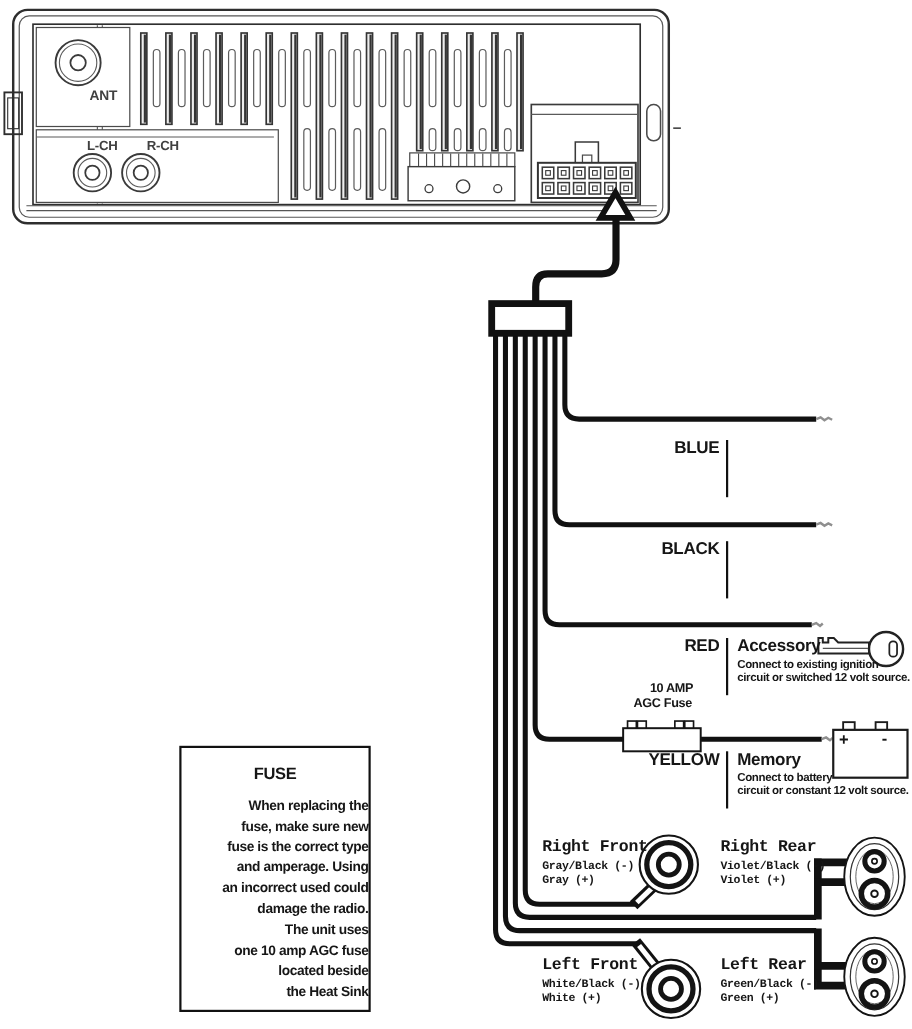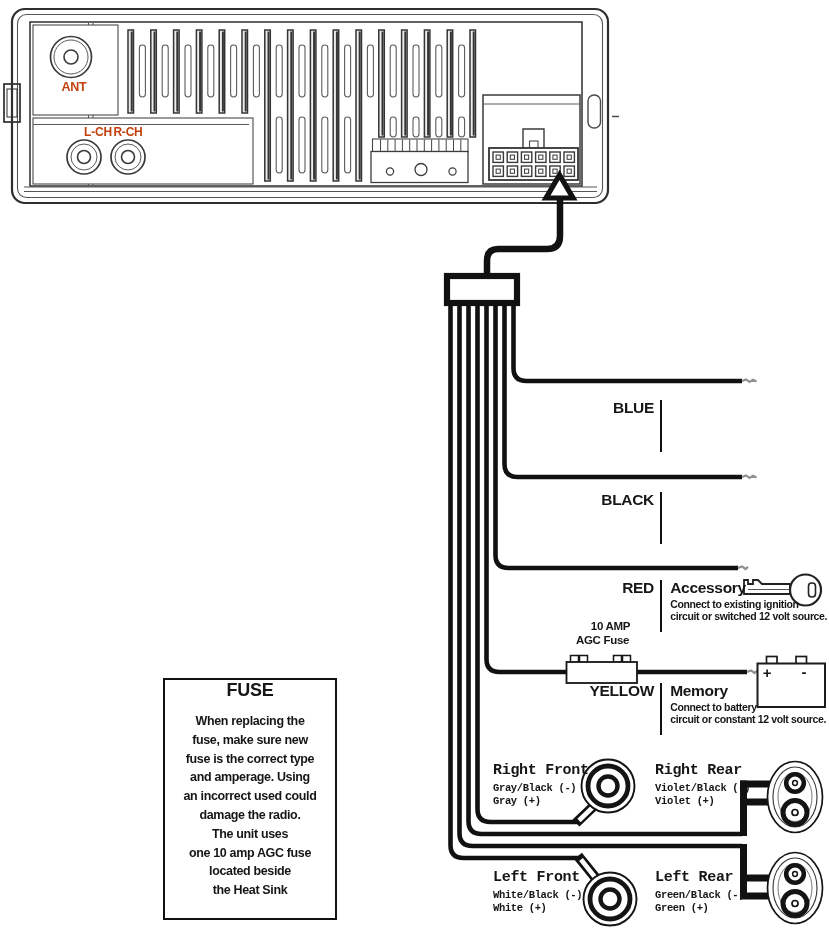--- a/index.html
+++ b/index.html
@@ -1,41 +1,41 @@
 <!DOCTYPE html>
 <html><head>
 <meta charset="utf-8">
 <style>
   html,body{margin:0;padding:0;background:#fff;}
   .stage{position:relative;width:829px;height:935px;background:#fff;overflow:hidden;
          font-family:"Liberation Sans",sans-serif;color:#161616;}
   .stage svg{position:absolute;left:0;top:0;}
   .t{position:absolute;font-weight:700;letter-spacing:-0.2px;white-space:nowrap;}
-  .engraved{color:#c2410c;}
+  .engraved{color:#404040;margin-left:20px;}
   .ctr{text-align:center;}
   
   .wire-label{position:absolute;left:470px;width:345px;display:flex;align-items:flex-start;padding-left:26px;}
   .wl-color{width:164px;text-align:right;font-size:15.5px;line-height:17px;
             padding-right:6px;box-sizing:border-box;font-weight:700;letter-spacing:-0.3px;}
   .wl-div{width:2.2px;background:#111;height:52px;flex:none;margin-top:1px;}
   .wl-body{padding-left:8px;}
   .wl-name{font-size:15.5px;line-height:17px;font-weight:700;letter-spacing:-0.3px;white-space:nowrap;}
   .wl-desc{font-size:10.5px;line-height:11.6px;font-weight:700;letter-spacing:-0.35px;white-space:nowrap;}
   .wl-desc.first{margin-top:3px;}
   
   .spk{position:absolute;font-family:Liberation Mono, monospace;}
   .spk-title{font-size:15px;line-height:16px;font-weight:700;letter-spacing:-0.3px;white-space:nowrap;}
   .spk-line{font-size:10.5px;line-height:12px;font-weight:700;letter-spacing:-0.35px;white-space:nowrap;margin-top:1px;}
   .spk-line.f{margin-top:3px;}
   
   .fusebox{position:absolute;left:163px;top:678px;width:174px;height:242px;
            border:2.5px solid #111;box-sizing:border-box;text-align:center;background:#fff;}
-  .fusebox-title{font-size:18px;font-weight:700;letter-spacing:-0.3px;}
+  .fusebox-title{font-size:15px;font-weight:700;margin-top:15px;letter-spacing:-0.3px;}
   .fusebox-lines{margin-top:11px;}
-  .fusebox-line{font-size:12.5px;line-height:18.8px;font-weight:700;letter-spacing:-0.35px;white-space:nowrap;}
+  .fusebox-line{font-size:12.5px;line-height:18.8px;font-weight:700;letter-spacing:-0.35px;white-space:nowrap;text-align:right;}
   
   .lab-s{font-size:11.5px;line-height:13px;letter-spacing:-0.3px;}
   .lab-u{font-size:12px;line-height:13px;}
   .batt-sign{font-size:15px;line-height:15px;}
 </style>
 </head>
 <body>
 
 <div class="stage">
 
@@ -279,21 +279,21 @@
     <ellipse cx="795" cy="888" rx="22" ry="30" stroke-width="1.1" stroke="#333"></ellipse>
     <ellipse cx="795" cy="888" rx="17" ry="24.5" stroke-width="0.9" stroke="#666"></ellipse>
     <circle cx="795" cy="874" r="8.8" stroke-width="4.6"></circle>
     <circle cx="795" cy="874" r="2.4" stroke-width="1.5"></circle>
     <circle cx="795" cy="903.5" r="12" stroke-width="5"></circle>
     <circle cx="795" cy="903.5" r="3" stroke-width="1.7"></circle>
   </g>
 </svg>
 
 <div class="t engraved ctr" style="left:55px;top:80px;width:38px;font-size:12.5px;">ANT</div>
-<div class="t engraved ctr lab-u" style="left:76px;top:126px;width:44px;">L-CH</div>
+<div class="t engraved ctr lab-u" style="left:51px;top:126px;width:44px;">L-CH</div>
 <div class="t engraved ctr lab-u" style="left:106px;top:126px;width:44px;">R-CH</div>
 
 <div class="wire-label" style="top:399px;">
   <div class="wl-color">BLUE</div>
   <div class="wl-div"></div>
 </div>
 
 <div class="wire-label" style="top:491px;">
   <div class="wl-color">BLACK</div>
   <div class="wl-div"></div>

